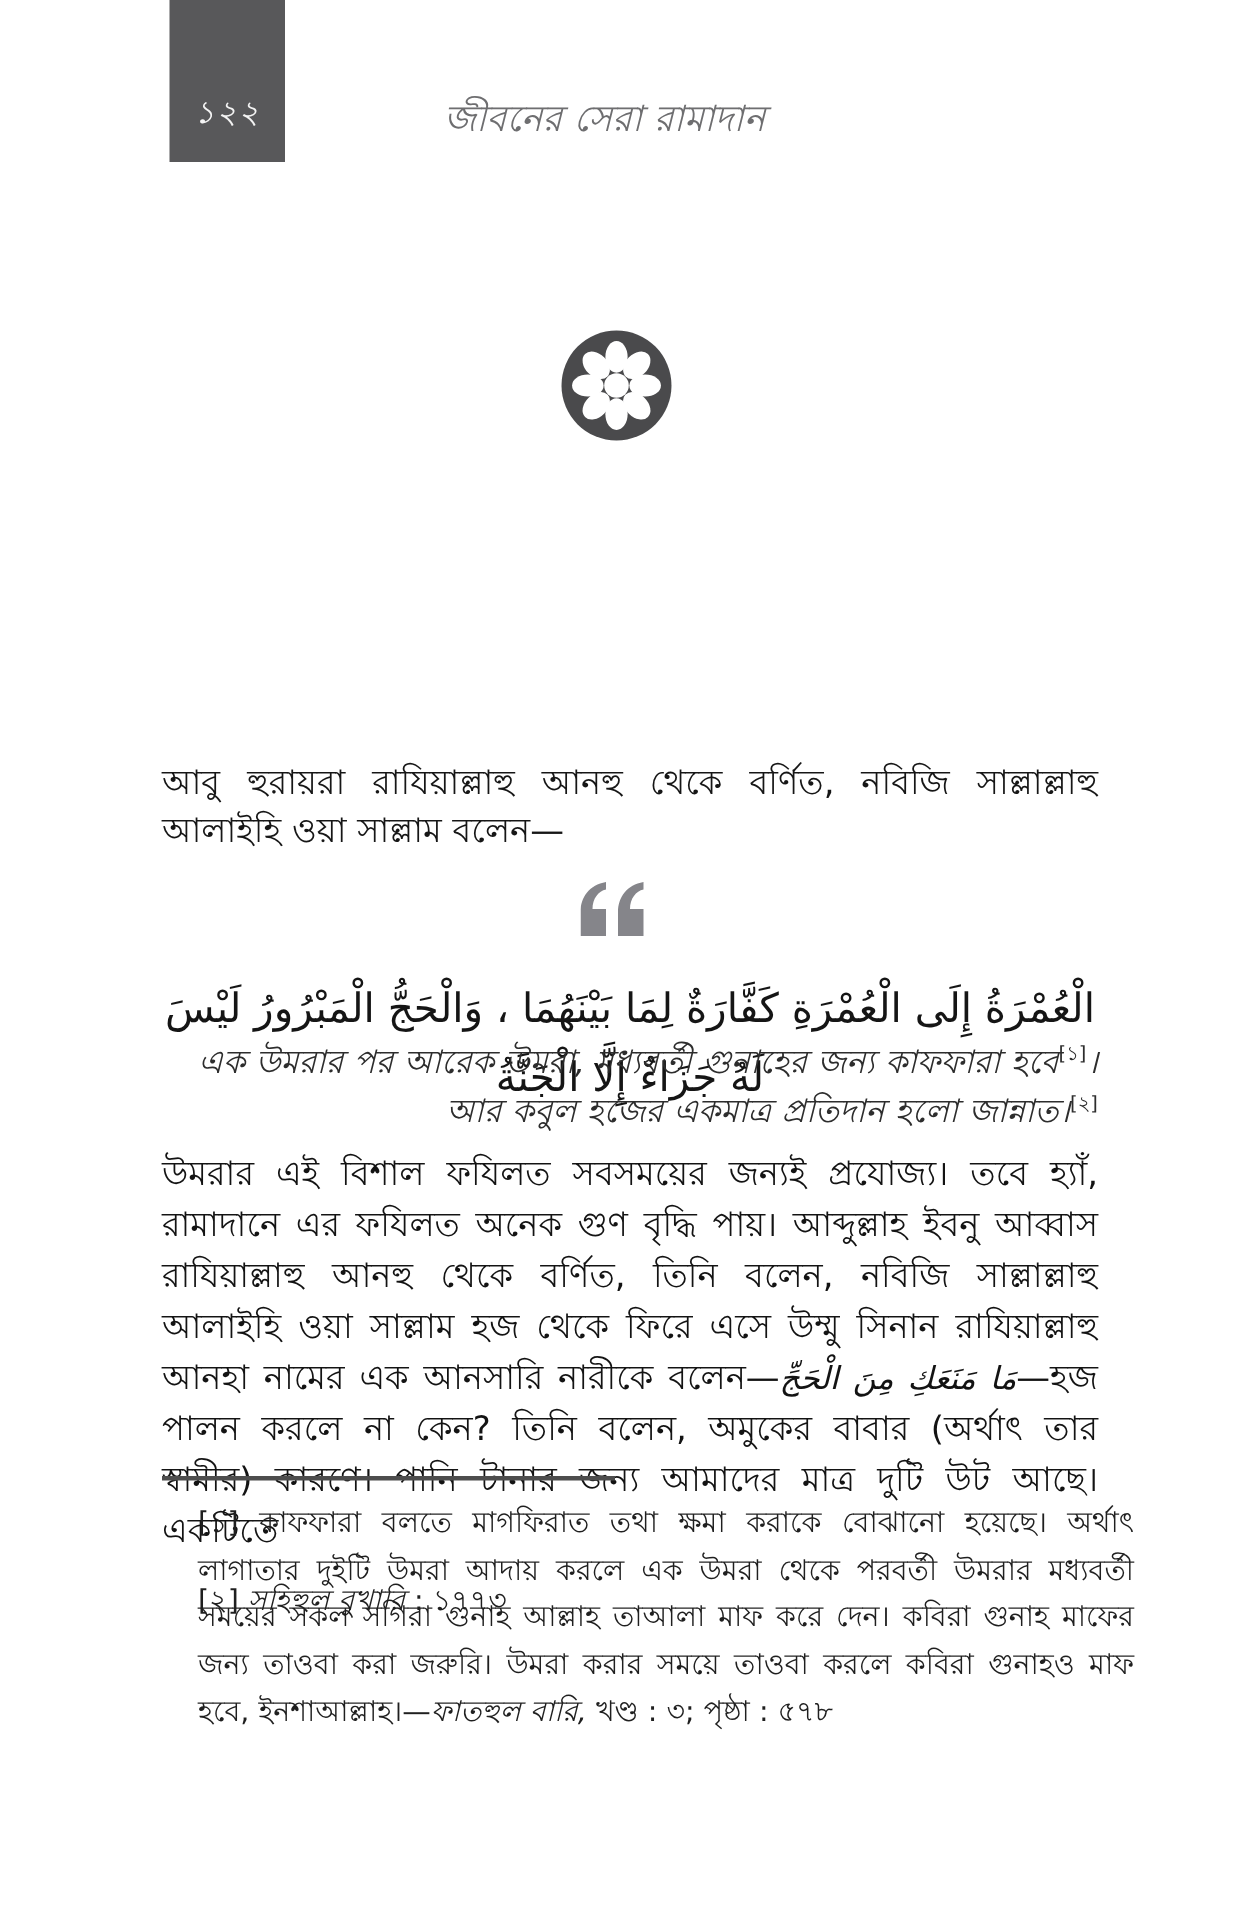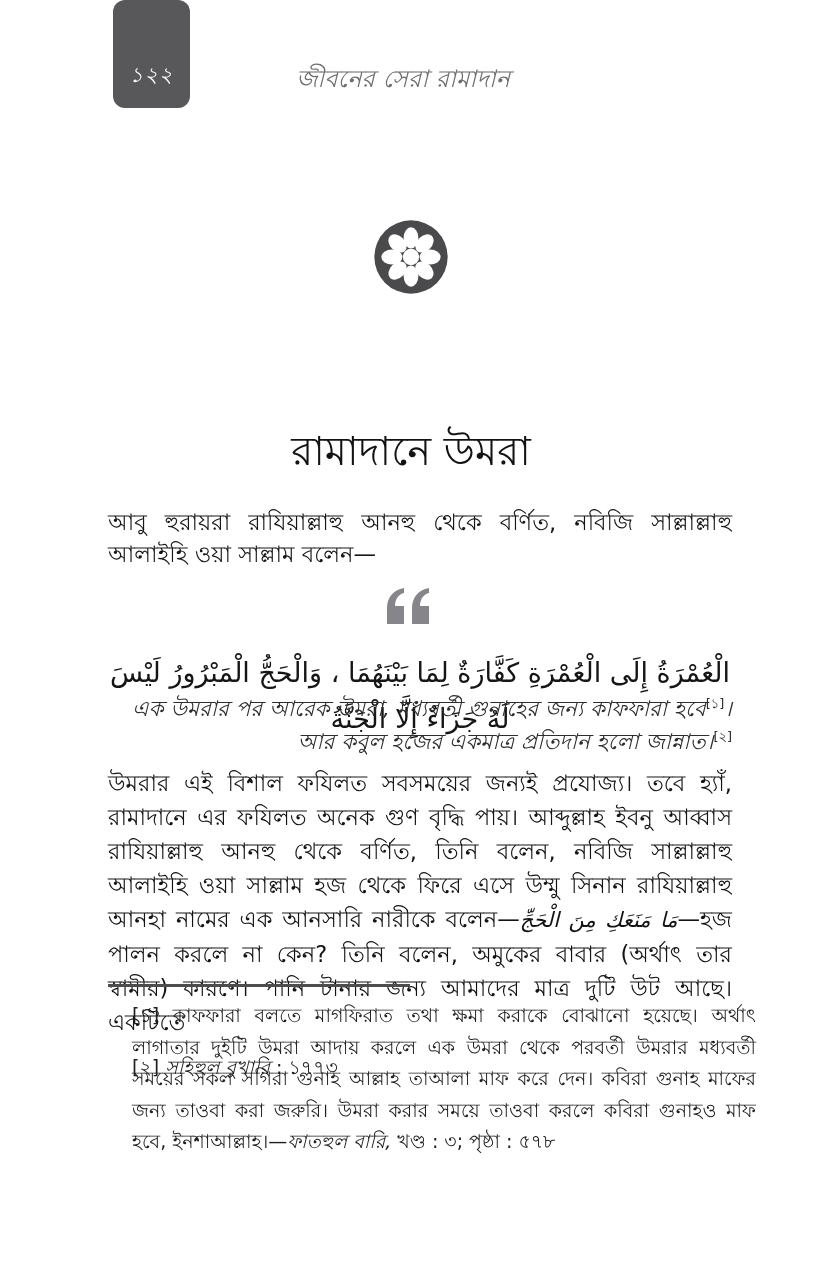--- a/index.html
+++ b/index.html
@@ -10,21 +10,21 @@
     font-family: "DejaVu Sans", "Liberation Sans", sans-serif;
     color: #1c1c1c;
     overflow: hidden;
   }
   .page { position: absolute; inset: 0; background: #ffffff; }
 
   
   .pagenum-box {
     position: absolute; left: 113px; top: 0; width: 77px; height: 108px;
     background: #58585a;
-    display: flex; align-items: flex-end; justify-content: center; border-radius: 12px;
+    display: flex; align-items: flex-end; justify-content: center;
   }
   .pagenum-box .num {
     color: #f4f4f4; font-style: italic; font-size: 21px;
     padding-bottom: 14px; letter-spacing: 1px;
   }
 
   
   .running-title {
     position: absolute; left: 0; right: 16px; top: 60px;
     text-align: center; font-style: italic;
@@ -107,21 +107,20 @@
         <ellipse cx="50" cy="25.5" rx="9.5" ry="13.5" transform="rotate(135 50 50)"></ellipse>
         <ellipse cx="50" cy="25.5" rx="9.5" ry="13.5" transform="rotate(180 50 50)"></ellipse>
         <ellipse cx="50" cy="25.5" rx="9.5" ry="13.5" transform="rotate(225 50 50)"></ellipse>
         <ellipse cx="50" cy="25.5" rx="9.5" ry="13.5" transform="rotate(270 50 50)"></ellipse>
         <ellipse cx="50" cy="25.5" rx="9.5" ry="13.5" transform="rotate(315 50 50)"></ellipse>
       </g>
       <circle cx="50" cy="50" r="10.5" fill="#ffffff"></circle>
     </svg>
   </div>
 
-  <h1 class="chapter-title">রামাদানে উমরা</h1>
 
   <p class="col lead-para">আবু হুরায়রা রাযিয়াল্লাহু আনহু থেকে বর্ণিত, নবিজি সাল্লাল্লাহু আলাইহি ওয়া সাল্লাম বলেন—</p>
 
   <div class="quote-mark">
     <svg viewBox="0 0 48 38" width="48" height="38" aria-hidden="true">
       <g fill="#85858a">
         <path d="M17,0 C6,2 0,10 0,20 L0,36 L17,36 L17,18 L8,18 C8,11 12,6 17,5 Z"></path>
         <path d="M42,0 C31,2 25,10 25,20 L25,36 L42,36 L42,18 L33,18 C33,11 37,6 42,5 Z"></path>
       </g>
     </svg>

